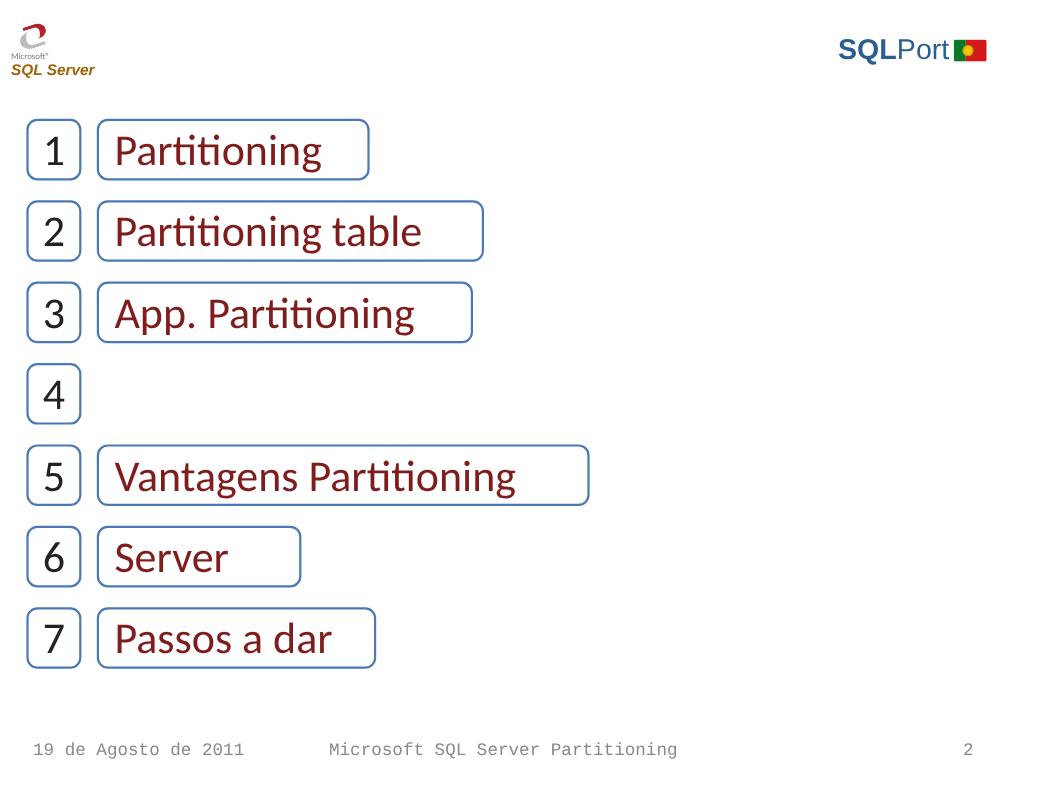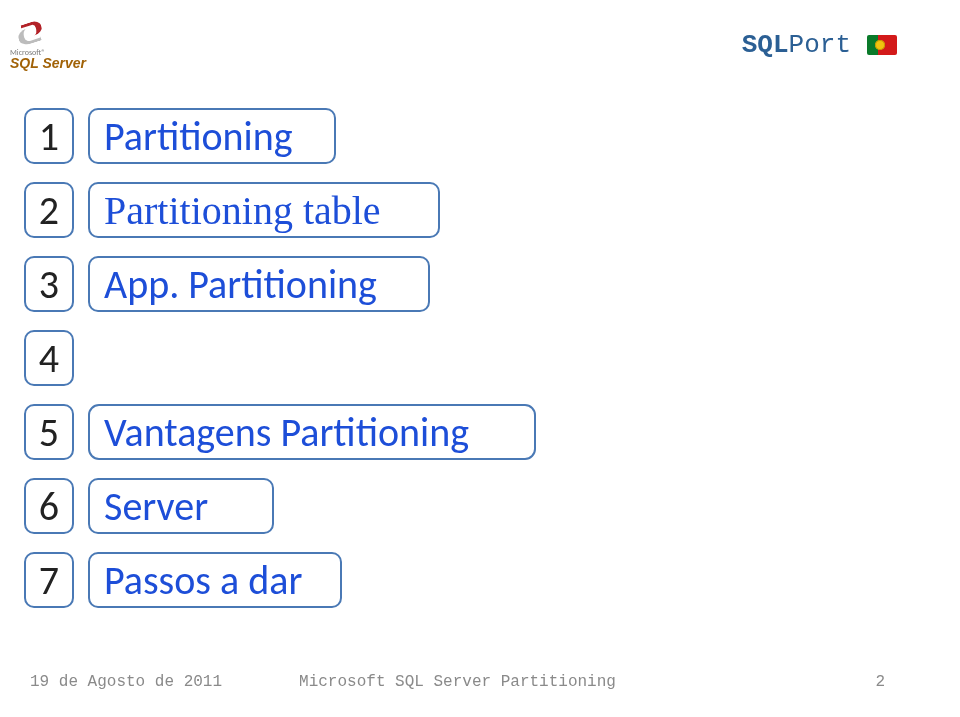--- a/index.html
+++ b/index.html
@@ -58,22 +58,22 @@
     line-height: 1;
   }
 
   
   .logo-right {
     position: absolute;
     top: 30px;
     right: 18px;
     display: flex;
     align-items: center;
-    gap: 16px;
-    font-family: Liberation Mono, monospace;
+    gap: 4px;
+    font-family: Liberation Sans, sans-serif;
   }
   .logo-right .txt .sqlp {
     font-size: 26px;
     font-weight: 700;
     color: #2b5f94;
   }
   .logo-right .txt .port {
     font-size: 26px;
     font-weight: 400;
     color: #2b5f94;
@@ -134,29 +134,29 @@
     flex: none;
   }
   .item {
     height: 56px;
     border: 2px solid #4a79b5;
     border-radius: 10px;
     display: flex;
     align-items: center;
     padding: 0 18px 0 14px;
     font-size: 40px;
-    color: #1d4ed8;
+    color: #7f1d1d;
   }
 
   
   .w1 { width: 248px; }
-  .w2 { width: 352px; font-family: Liberation Serif, serif; }
+  .w2 { width: 352px; }
   .w3 { width: 342px; }
   .w4 { width: 454px; }
-  .w5 { width: 448px; border-radius: 11px; }
+  .w5 { width: 448px; }
   .w6 { width: 186px; }
   .w7 { width: 254px; text-align: center; }
 
   
   .footer {
     position: absolute;
     left: 0; right: 0;
     bottom: 26px;
     display: flex;
     align-items: center;

